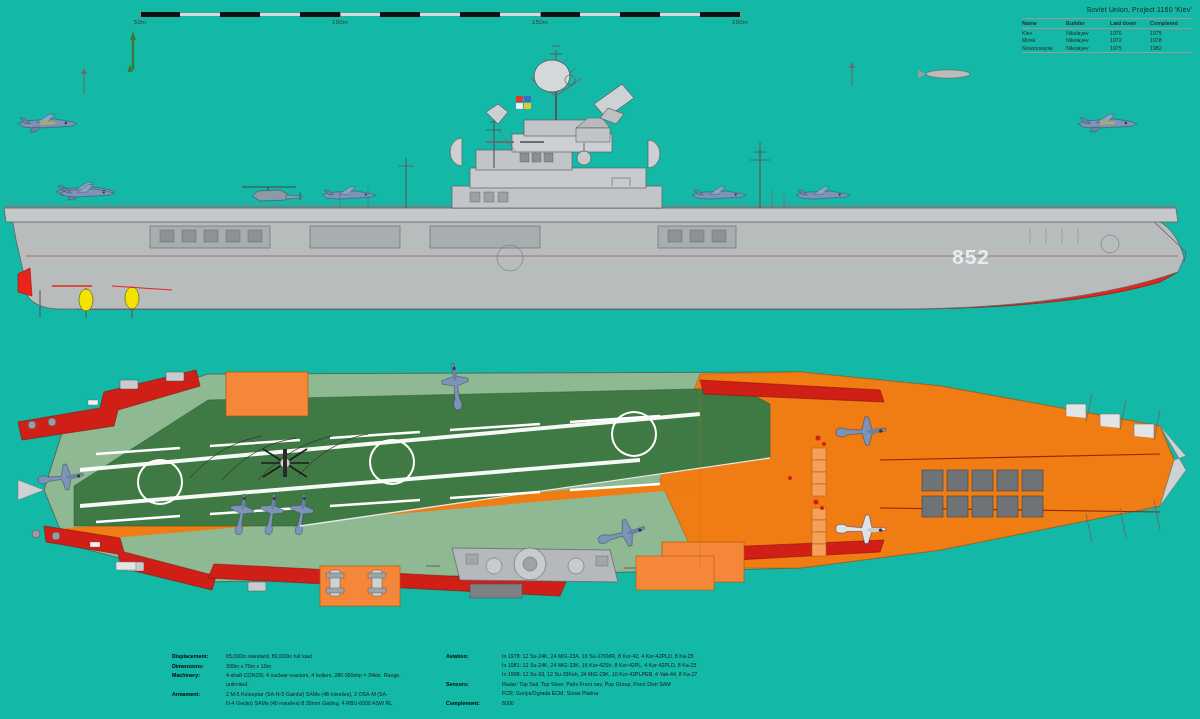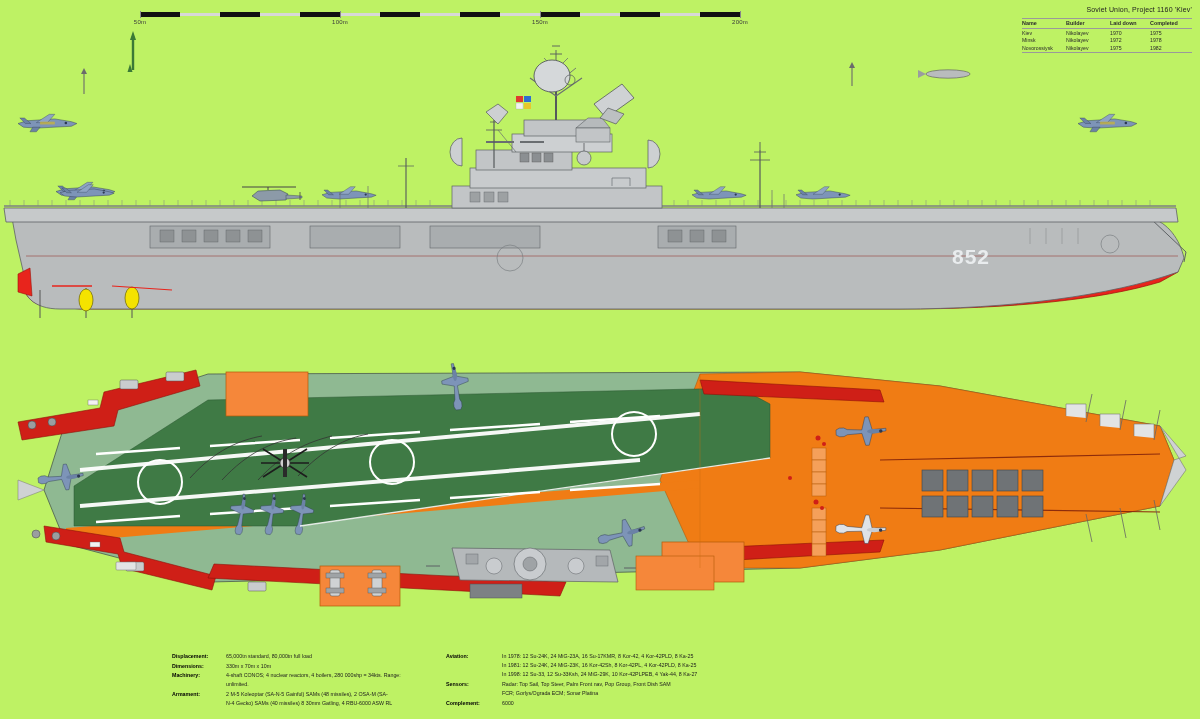--- a/index.html
+++ b/index.html
@@ -4,21 +4,21 @@
 <style>
   * { box-sizing: border-box; }
   html, body {
     margin: 0; padding: 0;
     background: #ffffff;
     font-family: "Liberation Sans", sans-serif;
   }
   #page {
     position: relative;
     width: 1200px; height: 719px;
-    background: #bef264;
+    background: #14b8a6;
     overflow: hidden;
   }
 
   
   #scalebar { position: absolute; left: 140px; top: 8px; width: 600px; height: 20px; }
   .sb-line { position: absolute; left: 0; top: 5px; width: 600px; height: 3px; background: #d8d8d8; }
   .sb-seg { position: absolute; top: 4px; height: 5px; background: #111; }
   .sb-tick { position: absolute; top: 3px; width: 1px; height: 7px; background: #888; }
   .sb-lab {
     position: absolute; top: 11px; font-size: 6px; color: #3b3b3b;

